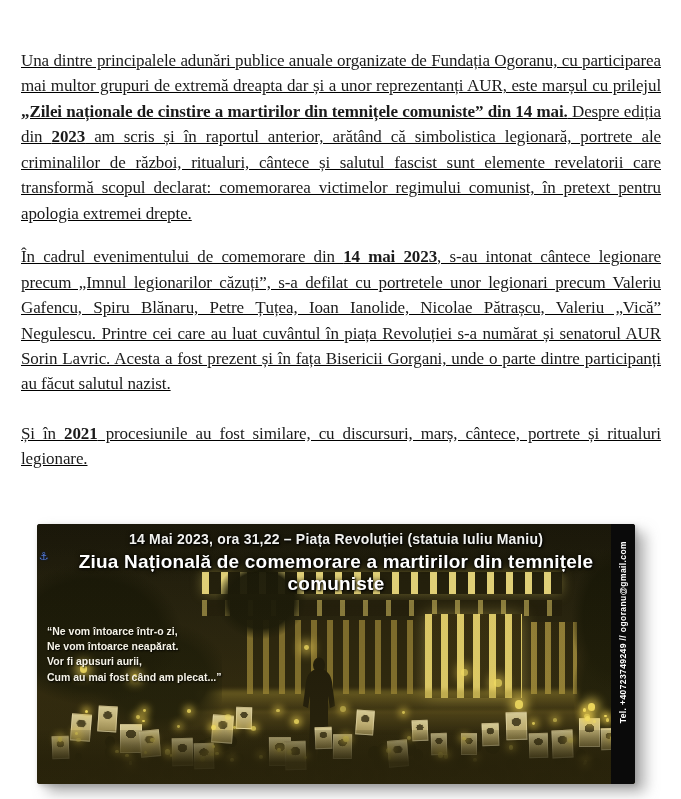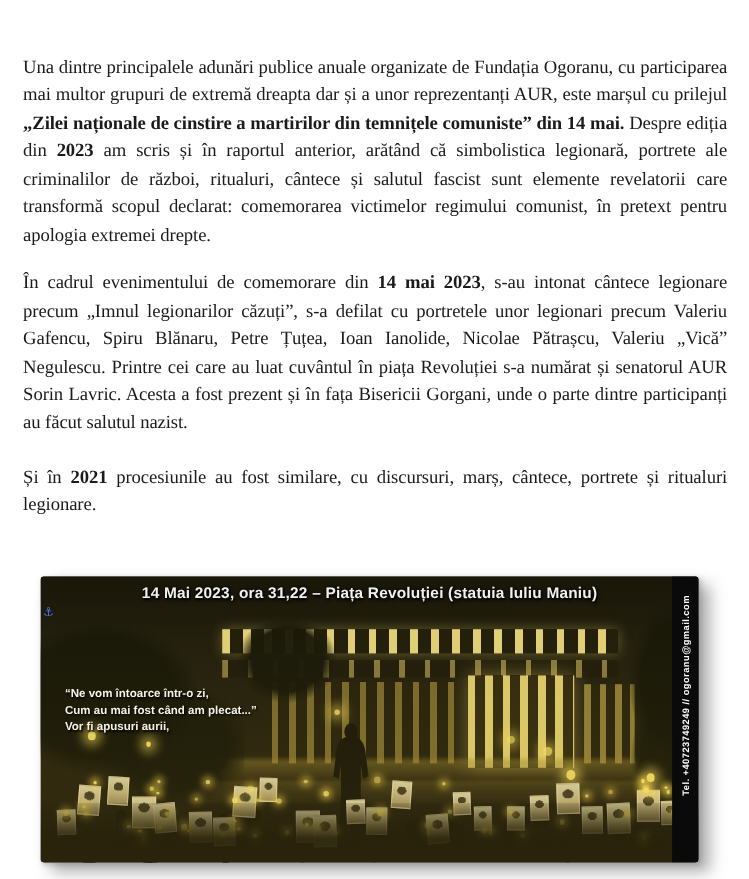--- a/index.html
+++ b/index.html
@@ -1,21 +1,21 @@
 <!DOCTYPE html>
 <html lang="ro" style="--flame: #ffe96a; --postertext: #ffffff;"><head>
 <meta charset="utf-8">
 <style>
   html,body{margin:0;padding:0;background:#ffffff;}
   .page{
     position:relative;width:681px;height:799px;background:#ffffff;
     overflow:hidden;font-family:"Liberation Serif","DejaVu Serif",serif;
   }
   
-  .doc{padding:48px 20px 0 21px;}
+  .doc{padding:48px 20px 0 21px;text-decoration:underline;}
   .para{
     margin:0;font-size:17px;line-height:25.45px;color:#1b1b1b;
     text-align:justify;letter-spacing:-0.1px;
   }
   .para b{font-weight:bold;}
   .p1{margin-bottom:18px;}
   .p2{margin-bottom:24px;}
   .p3{margin-bottom:0;}
   
   .poster{
@@ -74,21 +74,21 @@
   .tint{left:0;top:0;width:100%;height:100%;
     background:linear-gradient(180deg,rgba(158,140,42,0.10),rgba(172,152,46,0.2));pointer-events:none;}
   
   .date-line{left:0;top:7px;width:100%;text-align:center;color:#f1f1ee;
     font-size:14px;font-weight:bold;letter-spacing:0.2px;
     text-shadow:1px 1px 2px #000,0 0 4px #000;}
   .title-line{left:0;top:27px;width:100%;text-align:center;color:var(--postertext,#ffffff);
     font-size:19px;font-weight:bold;letter-spacing:0.2px;
     text-shadow:1px 1px 2px #000,0 0 5px #000;}
   .anchor{left:2px;top:26px;color:#5577cc;font-size:11px;text-shadow:0 0 2px #001a55;}
-  .poem{left:22px;top:100px;width:205px;}
+  .poem{left:10px;top:100px;width:205px;}
   .poem-lines div{position:static;color:#f5f2e6;font-size:10.5px;font-weight:bold;
     line-height:15.3px;text-shadow:1px 1px 2px #000;}
   .poem-author{position:static;margin-top:6px;text-align:center;color:#f5f2e6;
     font-size:10.5px;font-weight:bold;text-shadow:1px 1px 2px #000;display:block;}
   .contact-strip{right:0;top:0;width:24px;height:100%;background:#0a0a0a;
     display:flex;align-items:center;justify-content:center;}
   .contact-text{position:static;writing-mode:vertical-rl;transform:rotate(180deg);
     color:#ffffff;font-size:8.5px;font-weight:bold;letter-spacing:0.4px;margin-bottom:44px;
     white-space:nowrap;}
 </style>
@@ -297,26 +297,28 @@
           <div class="flame" style="left: 150.135px; top: 185.26px; width: 3.65414px; height: 3.65414px; opacity: 0.845364;"></div>
           <div class="flame" style="left: 20.6505px; top: 213.439px; width: 4.34232px; height: 4.34232px; opacity: 0.97463;"></div>
           <div class="flame" style="left: 350.722px; top: 232.401px; width: 3.50374px; height: 3.50374px; opacity: 0.692373;"></div>
           <div class="flame" style="left: 495.015px; top: 197.897px; width: 2.91003px; height: 2.91003px; opacity: 0.823285;"></div>
         </div>
       <div class="crowd-base"></div>
       <div class="tint"></div>
 
       <span class="anchor">⚓</span>
       <div class="date-line">14 Mai 2023, ora 31,22 – Piața Revoluției (statuia Iuliu Maniu)</div>
+      <div class="title-line">Ziua Națională de comemorare a martirilor din temnițele comuniste</div>
 
       <div class="poem">
         <div class="poem-lines">
             <div>“Ne vom întoarce într-o zi,</div>
+            <div>Ne vom întoarce neapărat.</div>
+            <div>Vor fi apusuri aurii,</div>
             <div>Cum au mai fost când am plecat...”</div>
-            <div>Vor fi apusuri aurii,</div>
           </div>
       </div>
 
       <div class="contact-strip">
         <span class="contact-text">Tel. +40723749249 // ogoranu@gmail.com</span>
       </div>
     </div>
   </div>
 </div>
 

